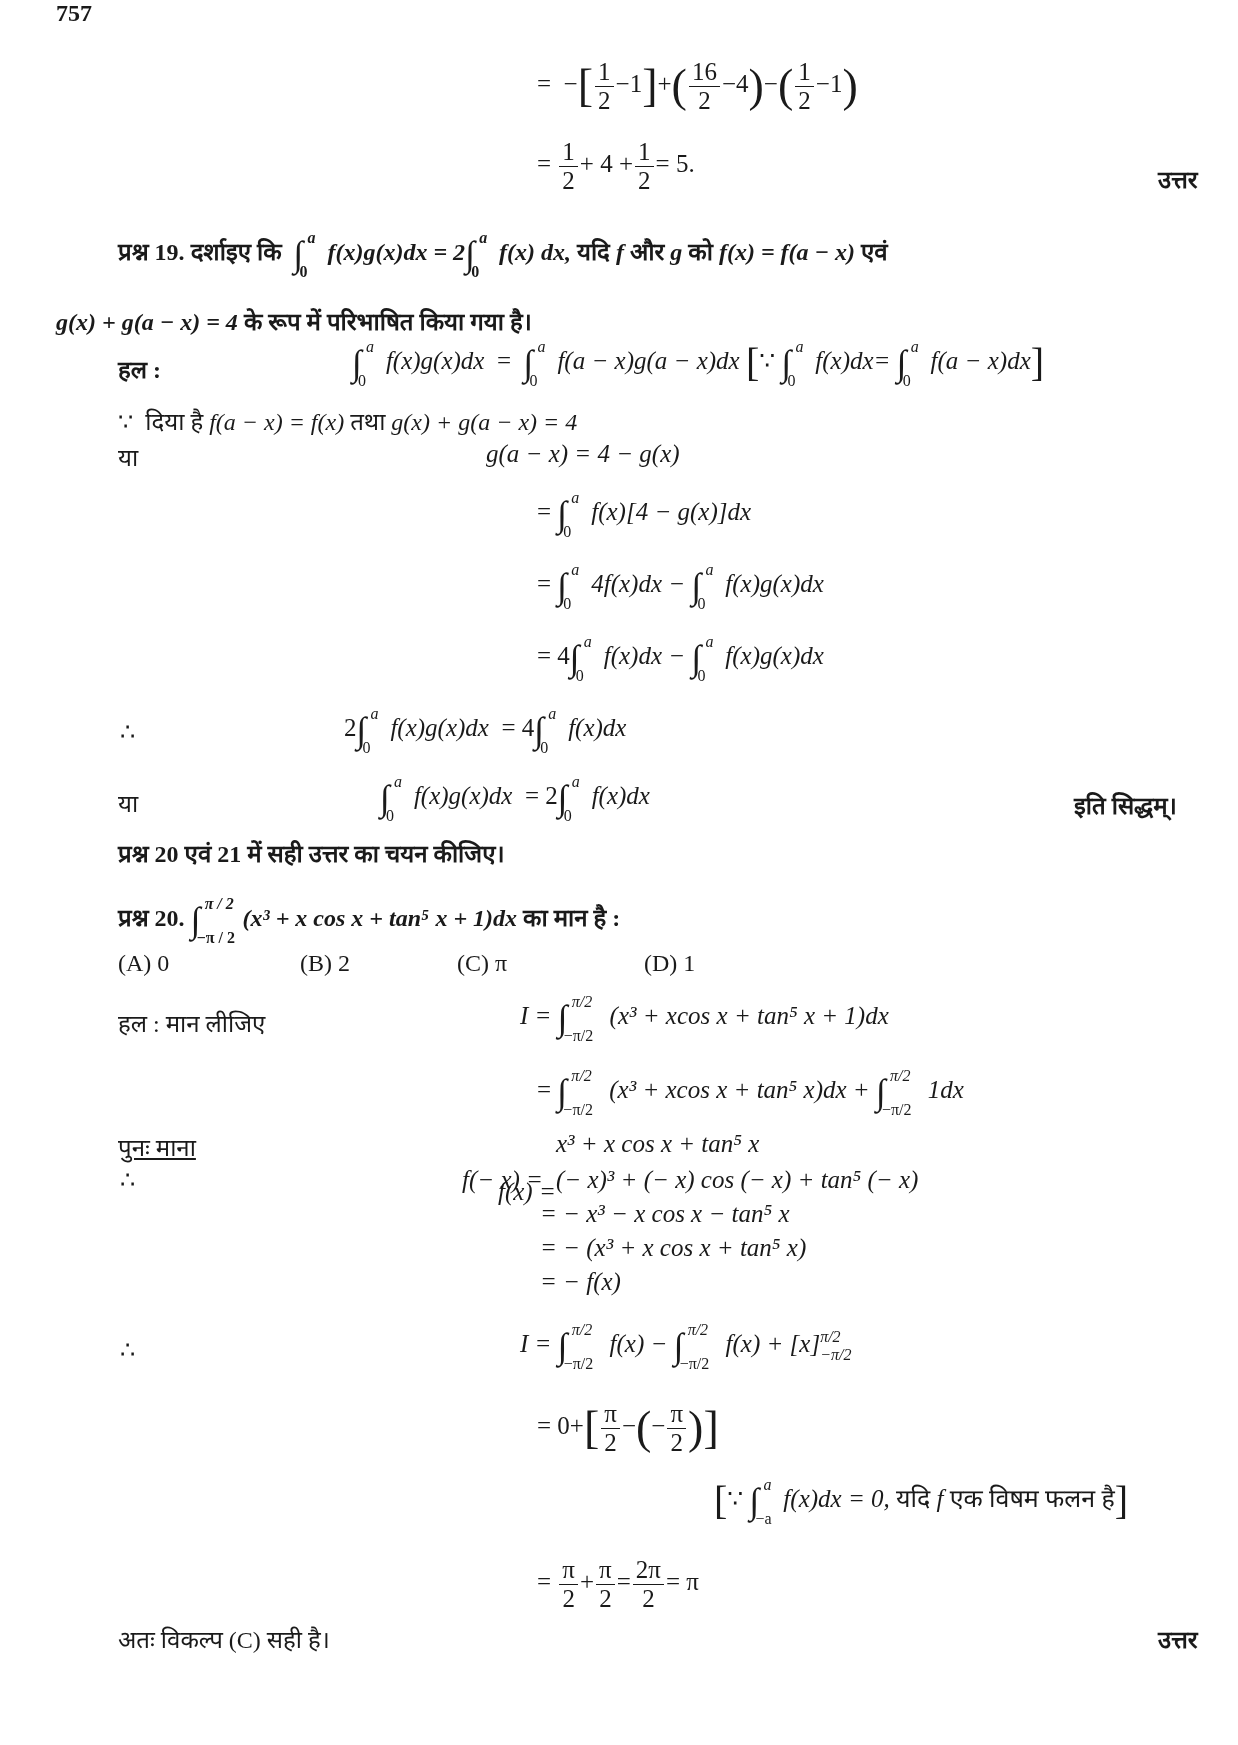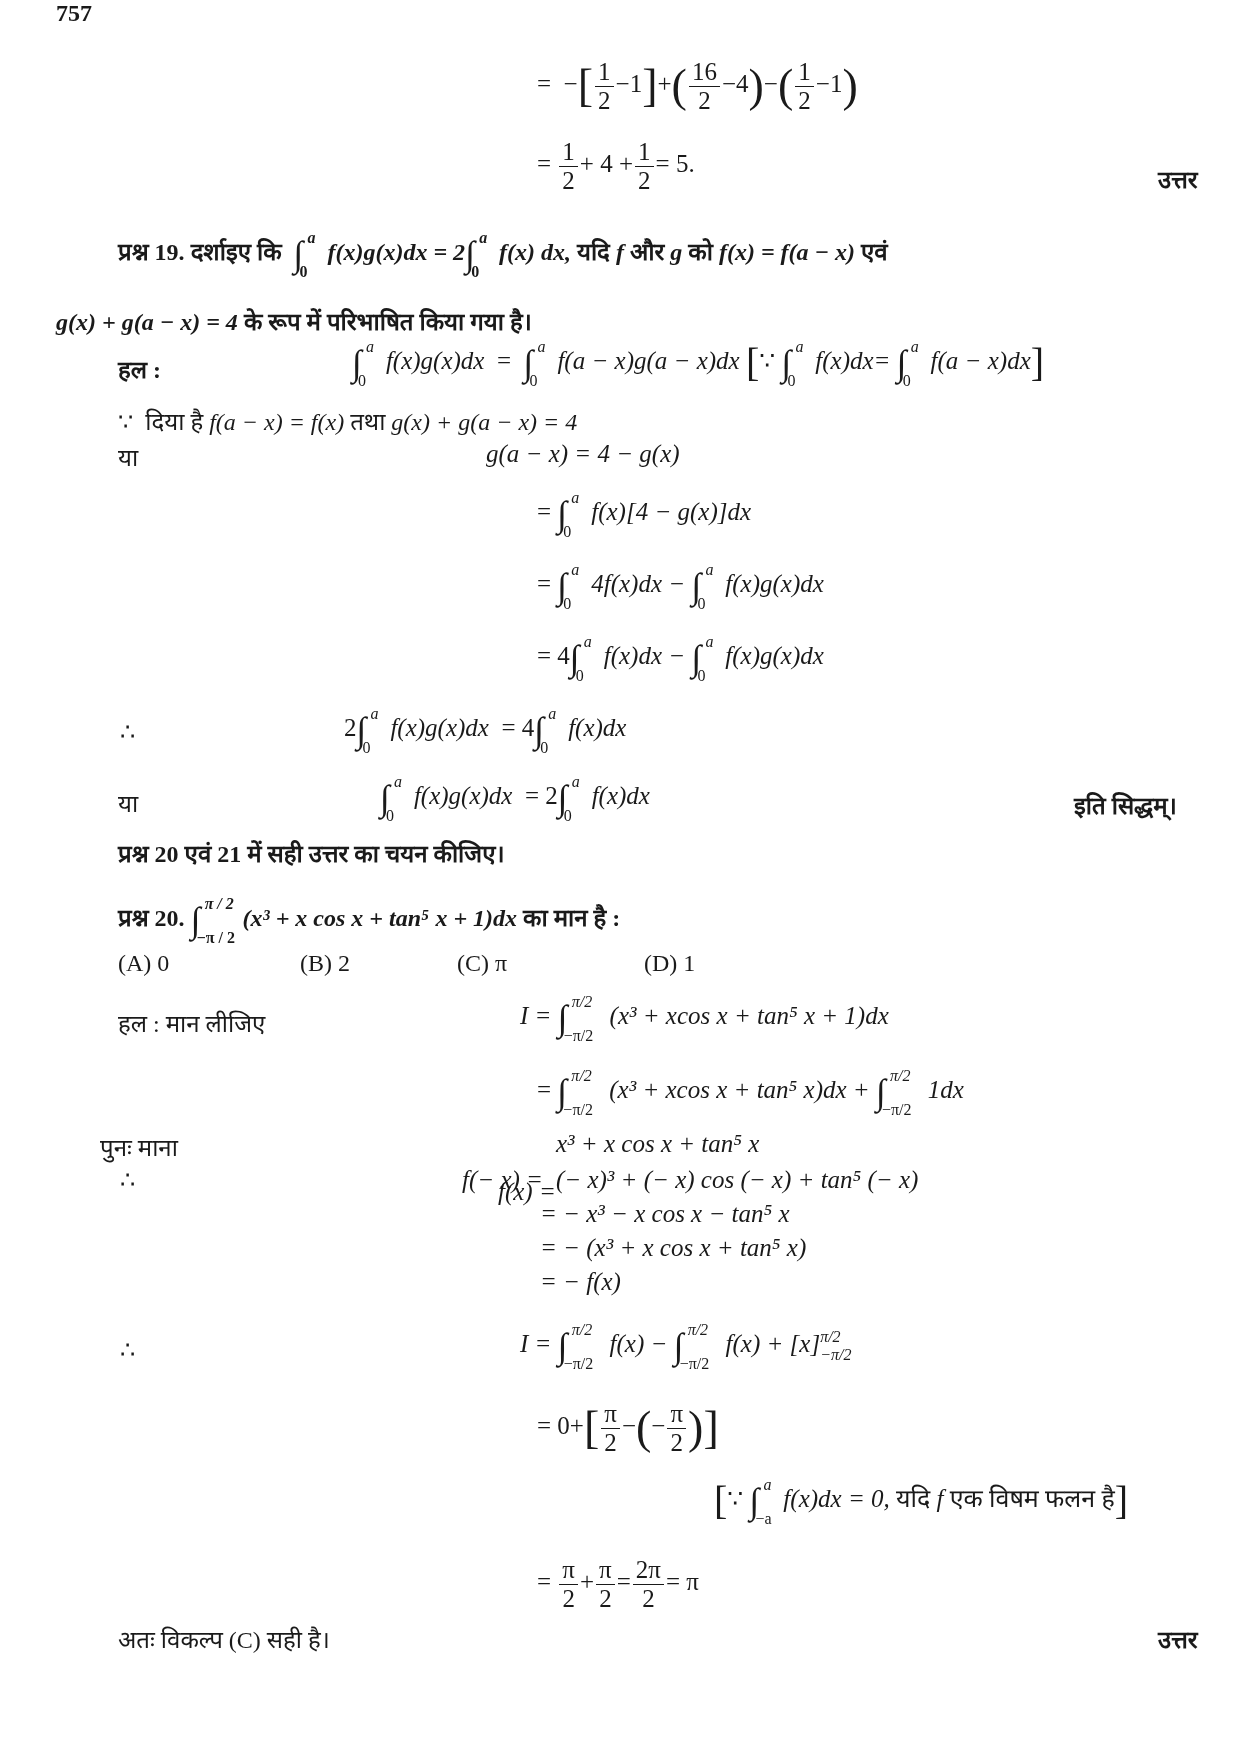--- a/index.html
+++ b/index.html
@@ -120,21 +120,21 @@
 
 <div class="abs txt" style="left:118px;top:1006px;">हल : मान लीजिए</div>
 <div class="abs m" style="left:520px;top:1000px;">
   <span>I =</span>&nbsp;<span class="int wide"><span>∫</span><span class="hi">π/2</span><span class="lo">−π/2</span></span><span class="limw"></span><span>(x³ + xcos x + tan⁵ x + 1)dx</span>
 </div>
 <div class="abs m" style="left:537px;top:1074px;">
   <span class="up">=&nbsp;</span><span class="int wide"><span>∫</span><span class="hi">π/2</span><span class="lo">−π/2</span></span><span class="limw"></span><span>(x³ + xcos x + tan⁵ x)dx +</span>
   <span class="int wide"><span>∫</span><span class="hi">π/2</span><span class="lo">−π/2</span></span><span class="limw"></span><span>1dx</span>
 </div>
 
-<div class="abs txt" style="left:100px;top:1130px;">पुनः माना</div>
+<div class="abs txt" style="left:118px;top:1130px;text-decoration:underline;">पुनः माना</div>
 <div class="abs m" style="left:486px;top:1178px;margin-left:12px;">f(x) =</div>
 <div class="abs m" style="left:556px;top:1130px;">x³ + x cos x + tan⁵ x</div>
 
 <div class="abs txt" style="left:120px;top:1166px;">∴</div>
 <div class="abs m" style="left:462px;top:1166px;text-align:center;">f(− x) =</div>
 <div class="abs m" style="left:556px;top:1166px;">(− x)³ + (− x) cos (− x) + tan⁵ (− x)</div>
 <div class="abs m" style="left:540px;top:1200px;">= − x³ − x cos x − tan⁵ x</div>
 <div class="abs m" style="left:540px;top:1234px;">= − (x³ + x cos x + tan⁵ x)</div>
 <div class="abs m" style="left:540px;top:1268px;">= − f(x)</div>
 

